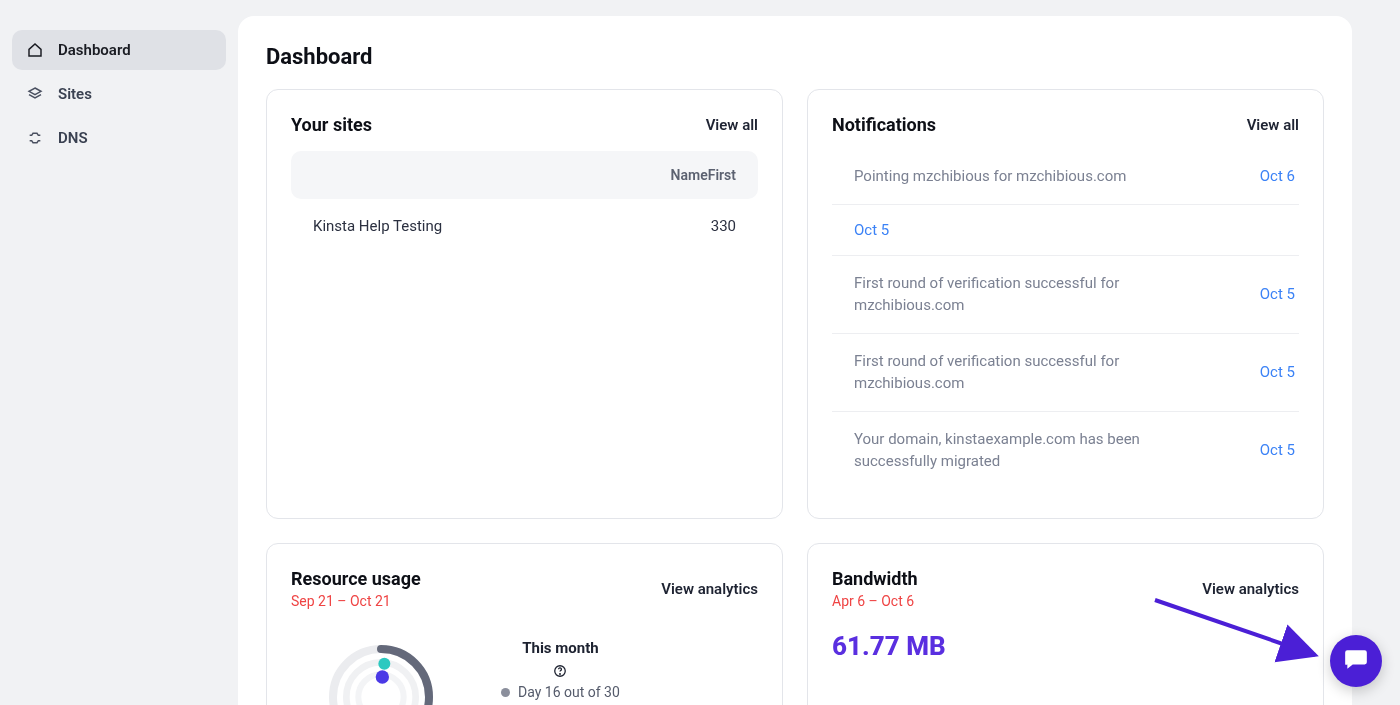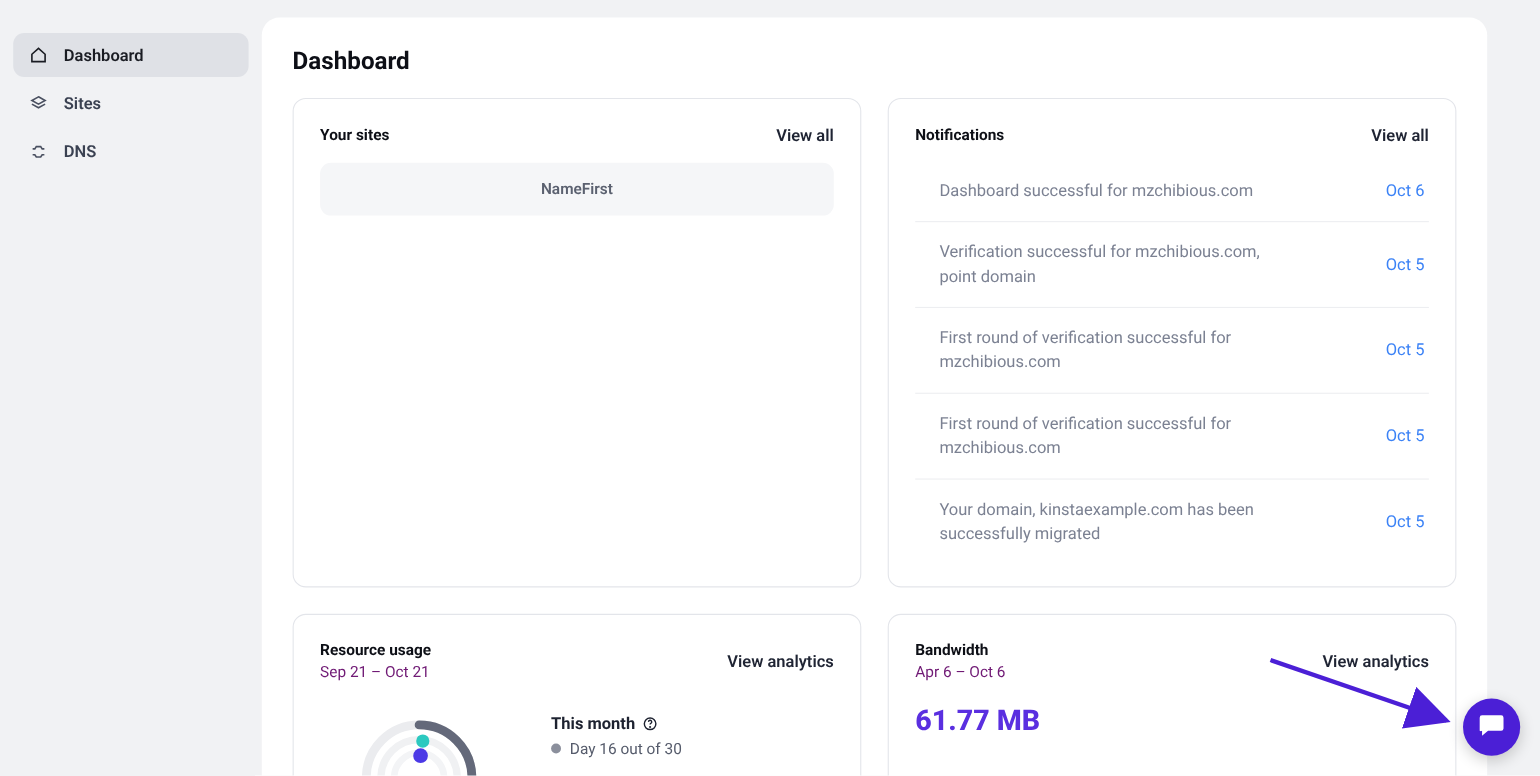--- a/index.html
+++ b/index.html
@@ -73,39 +73,39 @@
     background: #fff;
   }
   .card-tall { min-height: 430px; }
   .card-header {
     display: flex;
     justify-content: space-between;
     align-items: center;
     margin-bottom: 14px;
   }
   .card-title {
-    font-size: 14px;
+    font-size: 18px;
     font-weight: 700;
     color: #0d0f16;
   }
   .card-link {
     font-size: 15px;
     font-weight: 600;
     color: #1f2433;
     cursor: pointer;
   }
   .card-sub {
     font-size: 14px;
-    color: #701a75;
+    color: #ef4444;
     margin-top: 4px;
   }
   
   .sites-table-header {
     display: flex;
-    justify-content: center;
+    justify-content: flex-end;
     background: #f5f6f8;
     border-radius: 10px;
     padding: 16px 22px;
     font-size: 14px;
     font-weight: 600;
     color: #5b6170;
     margin-top: 16px;
   }
   .sites-row {
     display: flex;
@@ -151,20 +151,21 @@
   }
   .metrics-col { padding-top: 2px; }
   .metric-label {
     font-size: 15px;
     font-weight: 700;
     color: #1d2230;
     display: flex;
     align-items: center;
     gap: 6px;
     margin-bottom: 6px;
+    flex-direction: column;
   }
   .legend-line {
     font-size: 14px;
     color: #555b6b;
     display: flex;
     align-items: center;
     gap: 8px;
     margin-bottom: 14px;
   }
   .dot {
@@ -248,34 +249,37 @@
 
       <section class="card card-tall">
         <div class="card-header">
           <div class="card-title">Your sites</div>
           <div class="card-link">View all</div>
         </div>
         <div class="sites-table-header">
           <span>Name</span>
           <span>First</span>
         </div>
+        <div class="sites-row">
+          <span>Kinsta Help Testing</span>
+          <span>330</span>
+        </div>
       </section>
 
       <section class="card card-tall">
         <div class="card-header">
           <div class="card-title">Notifications</div>
           <div class="card-link">View all</div>
         </div>
         <div class="notif-list">
           <div class="notif-row">
-            <div class="notif-text">Dashboard successful for mzchibious.com</div>
+            <div class="notif-text">Pointing mzchibious for mzchibious.com</div>
             <div class="notif-date">Oct 6</div>
           </div>
           <div class="notif-row">
-            <div class="notif-text">Verification successful for mzchibious.com, point domain</div>
             <div class="notif-date">Oct 5</div>
           </div>
           <div class="notif-row">
             <div class="notif-text">First round of verification successful for mzchibious.com</div>
             <div class="notif-date">Oct 5</div>
           </div>
           <div class="notif-row">
             <div class="notif-text">First round of verification successful for mzchibious.com</div>
             <div class="notif-date">Oct 5</div>
           </div>

